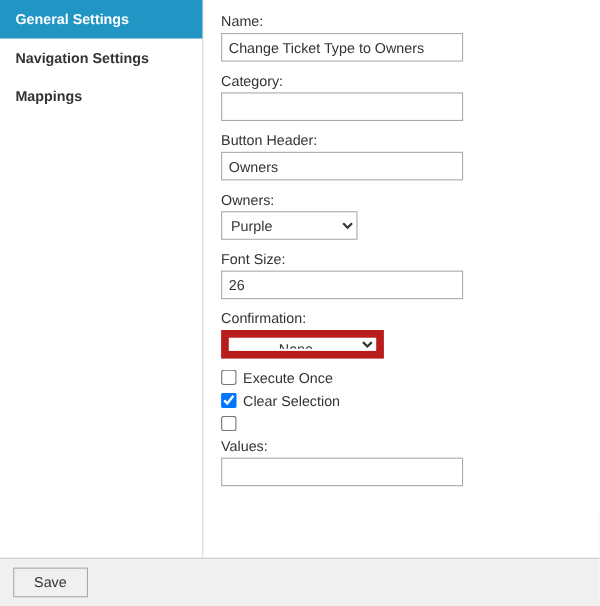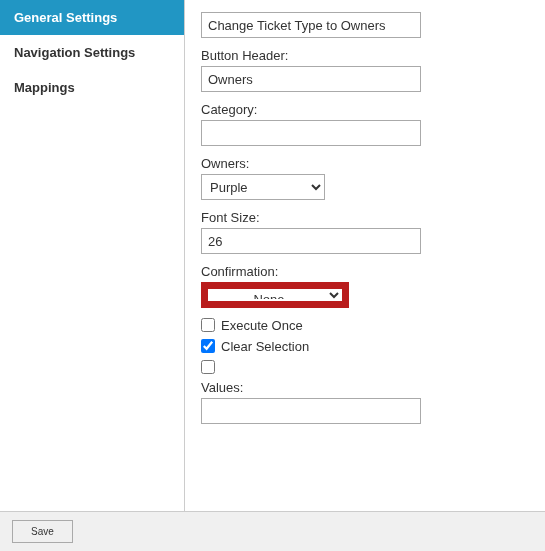--- a/index.html
+++ b/index.html
@@ -132,21 +132,21 @@
       width: 545px;
       background: #f0f0f0;
       border-top: 1px solid #ccc;
       padding: 8px 12px;
     }
 
     .save-button {
       padding: 5px 18px;
       background: #f0f0f0;
       border: 1px solid #aaa;
-      font-size: 10px;
+      font-size: 13px;
       cursor: pointer;
       color: #333;
     }
 
     .values-input {
       width: 220px;
       height: 26px;
       border: 1px solid #aaa;
       padding: 3px 6px;
       font-size: 13px;
@@ -167,31 +167,32 @@
       <span>Navigation Settings</span>
     </div>
     <div class="sidebar-item">
       <span>Mappings</span>
     </div>
   </div>
 
   <div class="main-content">
 
     <div class="field-group">
+      <label class="field-label">Name:</label>
       <input class="text-input wide" type="text" value="Change Ticket Type to Owners" style="">
+    </div>
+
+    <div class="field-group">
+      <label class="field-label">Category:</label>
+      <input class="text-input wide" type="text" value="" style="">
     </div>
 
     <div class="field-group">
       <label class="field-label">Button Header:</label>
       <input class="text-input wide" type="text" value="Owners" style="">
-    </div>
-
-    <div class="field-group">
-      <label class="field-label">Category:</label>
-      <input class="text-input wide" type="text" value="" style="">
     </div>
 
     <div class="field-group">
       <label class="field-label">Owners:</label>
       <div class="color-select-wrapper">
         <select class="color-select" style="background-image: none;">
           <option>Purple</option>
           <option>Red</option>
           <option>Blue</option>
           <option>Green</option>

